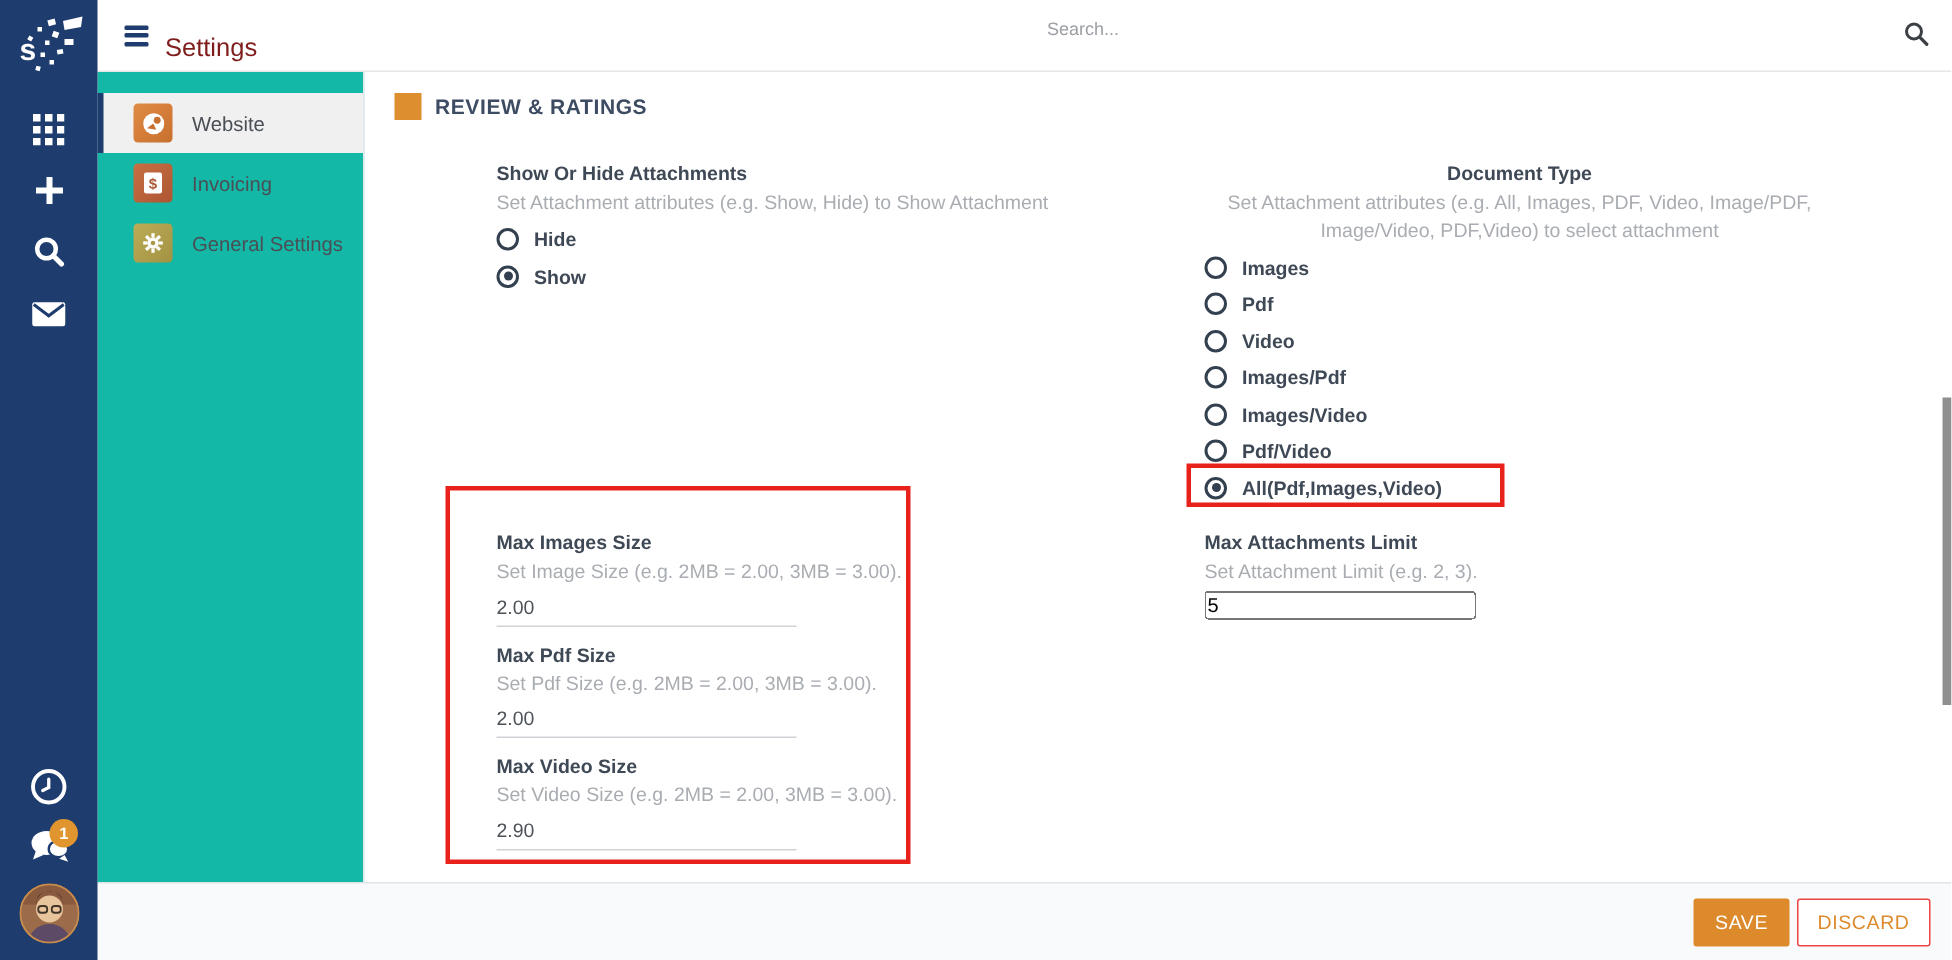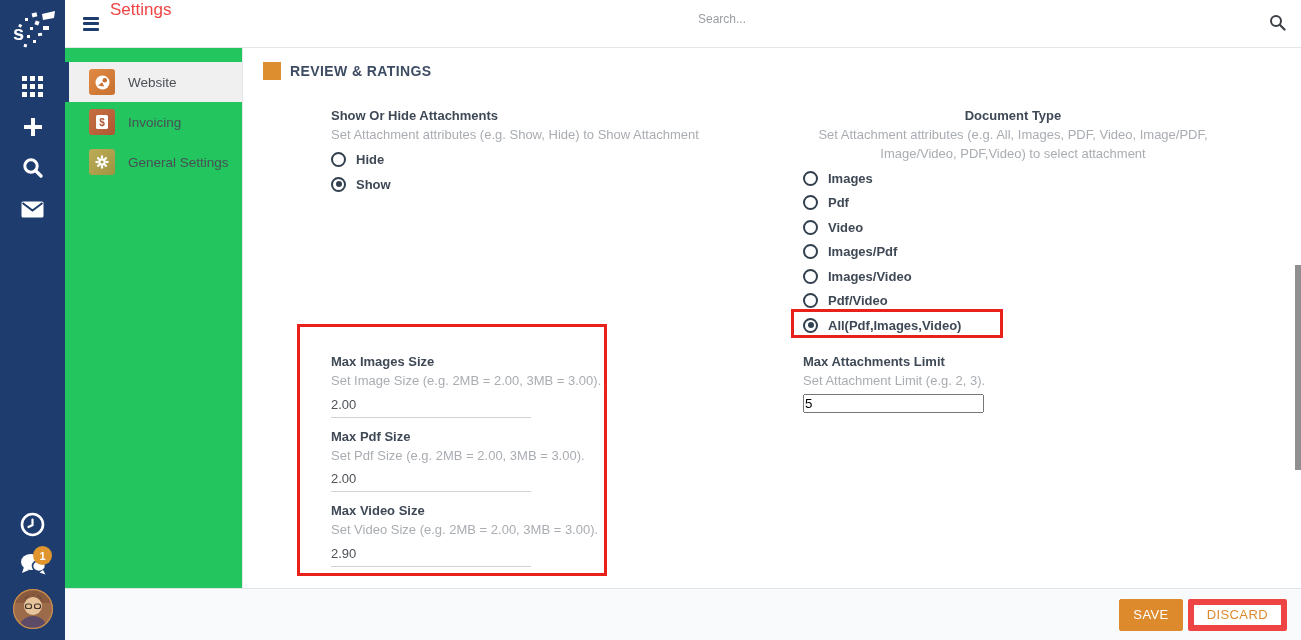--- a/index.html
+++ b/index.html
@@ -20,29 +20,29 @@
            display:flex; align-items:center; justify-content:center; }
   .avatar-wrap { width:65px; height:50px; display:flex; align-items:center; justify-content:center;
                  margin-bottom:6px; cursor:pointer; }
 
   
   .topbar { position:absolute; left:65px; top:0; right:0; height:48px; background:#fff;
             border-bottom:1px solid #e4e7ea; z-index:5; }
   .hamburger { position:absolute; left:18px; top:15px; width:16px; height:17px; cursor:pointer;
                display:flex; flex-direction:column; justify-content:center; gap:2.5px; }
   .hamburger span { display:block; width:16px; height:3px; background:#1e3c6e; border-radius:1px; }
-  .page-title { position:absolute; left:45px; top:0; font-size:17px; color:#ef4444; }
+  .page-title { position:absolute; left:45px; top:22px; font-size:17px; color:#7f1d1d; }
   .search-input { position:absolute; left:633px; top:12px; width:320px; border:none; outline:none;
                   font-size:12px; color:#60646a; background:transparent;
                   font-family:"Liberation Sans", sans-serif; }
   .search-input::placeholder { color:#9b9ea3; }
   .topbar-search { position:absolute; right:15px; top:14px; cursor:pointer; }
 
   
-  .sidebar { position:absolute; left:65px; top:48px; width:178px; bottom:52px; background:#22c55e;
+  .sidebar { position:absolute; left:65px; top:48px; width:178px; bottom:52px; background:#14b8a6;
              border-right:1px solid #e4e7ea; padding-top:14px; }
   .side-item { height:40px; display:flex; align-items:center; gap:13px; padding-left:24px;
                font-size:13.5px; color:#4a4f56; cursor:pointer; }
   .side-item.selected { background:#f0f0f0; border-left:4px solid #1e3c6e; padding-left:20px; }
   .side-icon { width:26px; height:26px; border-radius:3px; flex:none;
                display:flex; align-items:center; justify-content:center; }
   .ic-website  { background:linear-gradient(135deg,#e08b44 0%,#c8702f 100%); }
   .ic-invoice  { background:linear-gradient(135deg,#c76f42 0%,#ae5633 100%); }
   .ic-general  { background:linear-gradient(135deg,#bcac57 0%,#a29343 100%); }
 
@@ -75,21 +75,21 @@
   .annot-doc   { left:548px; top:261px; width:212px; height:29px; }
   .annot-sizes { left:54px;  top:276px; width:310px; height:252px; }
 
   
   .footer { position:absolute; left:65px; right:0; bottom:0; height:52px; background:#f9fafb;
             border-top:1px solid #dfe4e9; display:flex; align-items:center;
             justify-content:flex-end; padding-right:14px; gap:5px; }
   .btn { height:32px; font-size:13px; letter-spacing:.4px; cursor:pointer; border-radius:2px;
          font-family:"Liberation Sans", sans-serif; }
   .btn-save { background:#dd8a2c; color:#fff; border:1px solid #dd8a2c; padding:0 13px; }
-  .btn-discard { background:#fff; color:#dd8a2c; border:6px solid #ef4444; padding:0 13px; }
+  .btn-discard { background:#fff; color:#dd8a2c; border:1px solid #ef4444; padding:0 13px; }
 
   .scroll-thumb { position:absolute; right:0; top:265px; width:6px; height:205px;
                   background:#8f8f8f; z-index:20; cursor:pointer; }
 </style>
 </head>
 <body>
 
 <div class="stage">
 
   <nav class="navbar">

